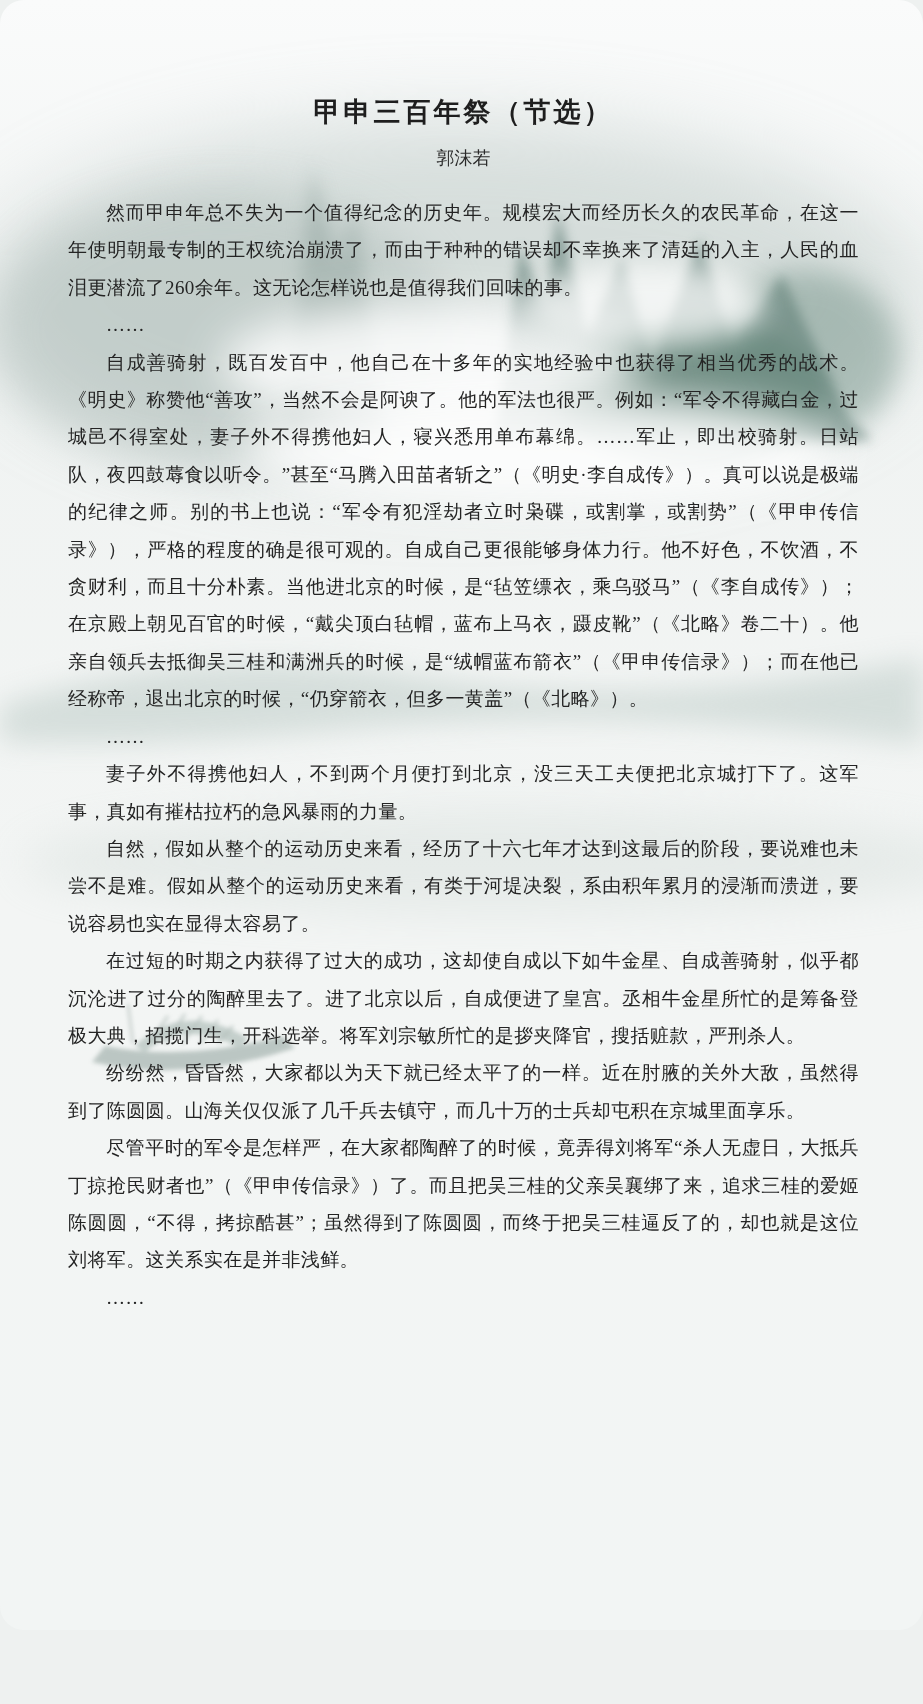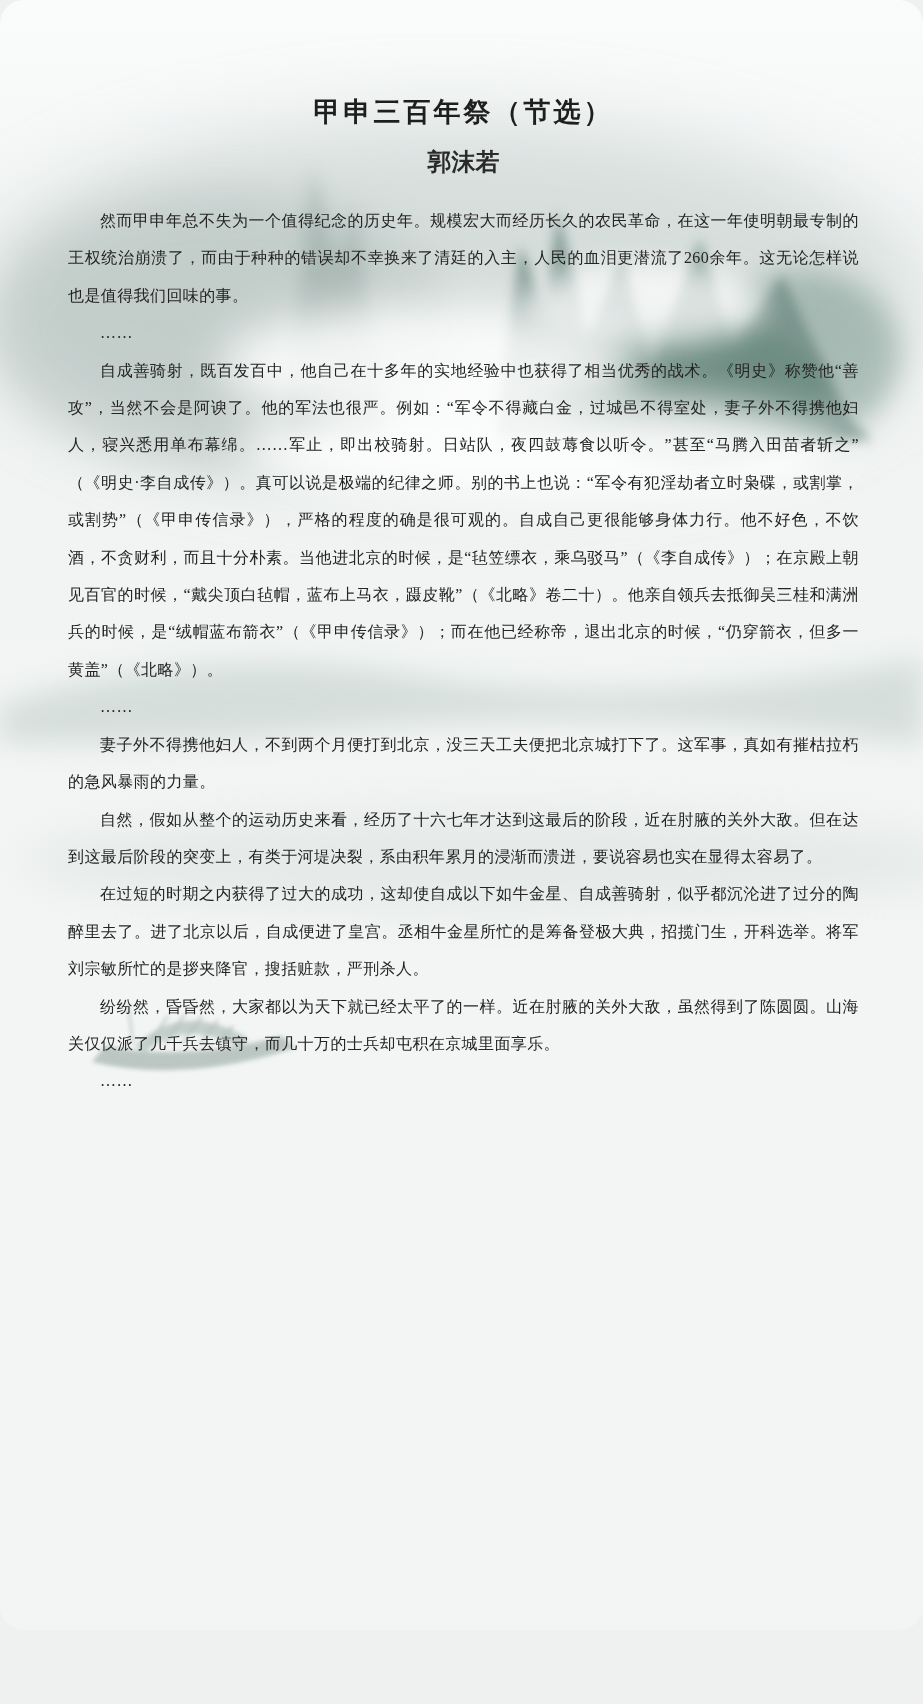--- a/index.html
+++ b/index.html
@@ -30,27 +30,27 @@
     margin: 0 0 16px 0;
     text-align: center;
     font-size: 27px;
     font-weight: 600;
     letter-spacing: 3px;
     color: #1e1e1e;
   }
   .doc-author {
     margin: 0 0 24px 0;
     text-align: center;
-    font-size: 24px;
-    font-weight: 700;
+    font-size: 18px;
+    font-weight: 400;
     color: #2a2a2a;
   }
   .para {
     margin: 0;
-    font-size: 16px;
+    font-size: 19px;
     line-height: 37.4px;
     text-indent: 2em;
     text-align: justify;
     letter-spacing: 0.4px;
     color: #242424;
   }
   .para.ellipsis { text-align: left; }
 </style>
 </head>
 <body>
@@ -108,19 +108,20 @@
 
   <div class="content">
     <h1 class="doc-title">甲申三百年祭（节选）</h1>
     <div class="doc-author">郭沫若</div>
 
     <p class="para">然而甲申年总不失为一个值得纪念的历史年。规模宏大而经历长久的农民革命，在这一年使明朝最专制的王权统治崩溃了，而由于种种的错误却不幸换来了清廷的入主，人民的血泪更潜流了260余年。这无论怎样说也是值得我们回味的事。</p>
     <p class="para ellipsis">……</p>
     <p class="para">自成善骑射，既百发百中，他自己在十多年的实地经验中也获得了相当优秀的战术。《明史》称赞他“善攻”，当然不会是阿谀了。他的军法也很严。例如：“军令不得藏白金，过城邑不得室处，妻子外不得携他妇人，寝兴悉用单布幕绵。……军止，即出校骑射。日站队，夜四鼓蓐食以听令。”甚至“马腾入田苗者斩之”（《明史·李自成传》）。真可以说是极端的纪律之师。别的书上也说：“军令有犯淫劫者立时枭碟，或割掌，或割势”（《甲申传信录》），严格的程度的确是很可观的。自成自己更很能够身体力行。他不好色，不饮酒，不贪财利，而且十分朴素。当他进北京的时候，是“毡笠缥衣，乘乌驳马”（《李自成传》）；在京殿上朝见百官的时候，“戴尖顶白毡帽，蓝布上马衣，蹑皮靴”（《北略》卷二十）。他亲自领兵去抵御吴三桂和满洲兵的时候，是“绒帽蓝布箭衣”（《甲申传信录》）；而在他已经称帝，退出北京的时候，“仍穿箭衣，但多一黄盖”（《北略》）。</p>
     <p class="para ellipsis">……</p>
     <p class="para">妻子外不得携他妇人，不到两个月便打到北京，没三天工夫便把北京城打下了。这军事，真如有摧枯拉朽的急风暴雨的力量。</p>
-    <p class="para">自然，假如从整个的运动历史来看，经历了十六七年才达到这最后的阶段，近在肘腋的关外大敌。但在达到这最后阶段的突变上，有类于河堤决裂，系由积年累月的浸渐而溃迸，要说容易也实在显得太容易了。</p>
+    <p class="para">自然，假如从整个的运动历史来看，经历了十六七年才达到这最后的阶段，要说难也未尝不是难。假如从整个的运动历史来看，有类于河堤决裂，系由积年累月的浸渐而溃迸，要说容易也实在显得太容易了。</p>
     <p class="para">在过短的时期之内获得了过大的成功，这却使自成以下如牛金星、自成善骑射，似乎都沉沦进了过分的陶醉里去了。进了北京以后，自成便进了皇宫。丞相牛金星所忙的是筹备登极大典，招揽门生，开科选举。将军刘宗敏所忙的是拶夹降官，搜括赃款，严刑杀人。</p>
     <p class="para">纷纷然，昏昏然，大家都以为天下就已经太平了的一样。近在肘腋的关外大敌，虽然得到了陈圆圆。山海关仅仅派了几千兵去镇守，而几十万的士兵却屯积在京城里面享乐。</p>
+    <p class="para">尽管平时的军令是怎样严，在大家都陶醉了的时候，竟弄得刘将军“杀人无虚日，大抵兵丁掠抢民财者也”（《甲申传信录》）了。而且把吴三桂的父亲吴襄绑了来，追求三桂的爱姬陈圆圆，“不得，拷掠酷甚”；虽然得到了陈圆圆，而终于把吴三桂逼反了的，却也就是这位刘将军。这关系实在是并非浅鲜。</p>
     <p class="para ellipsis">……</p>
   </div>
 
 </div>
 
 </body></html>

